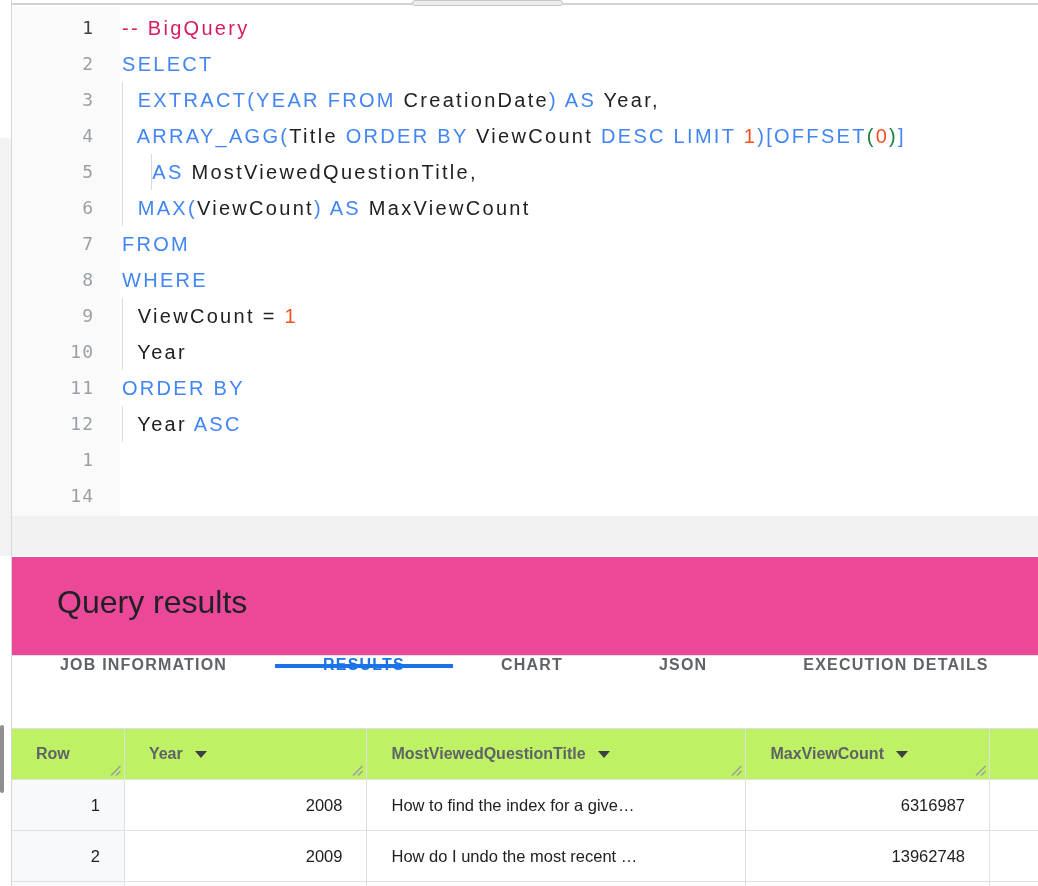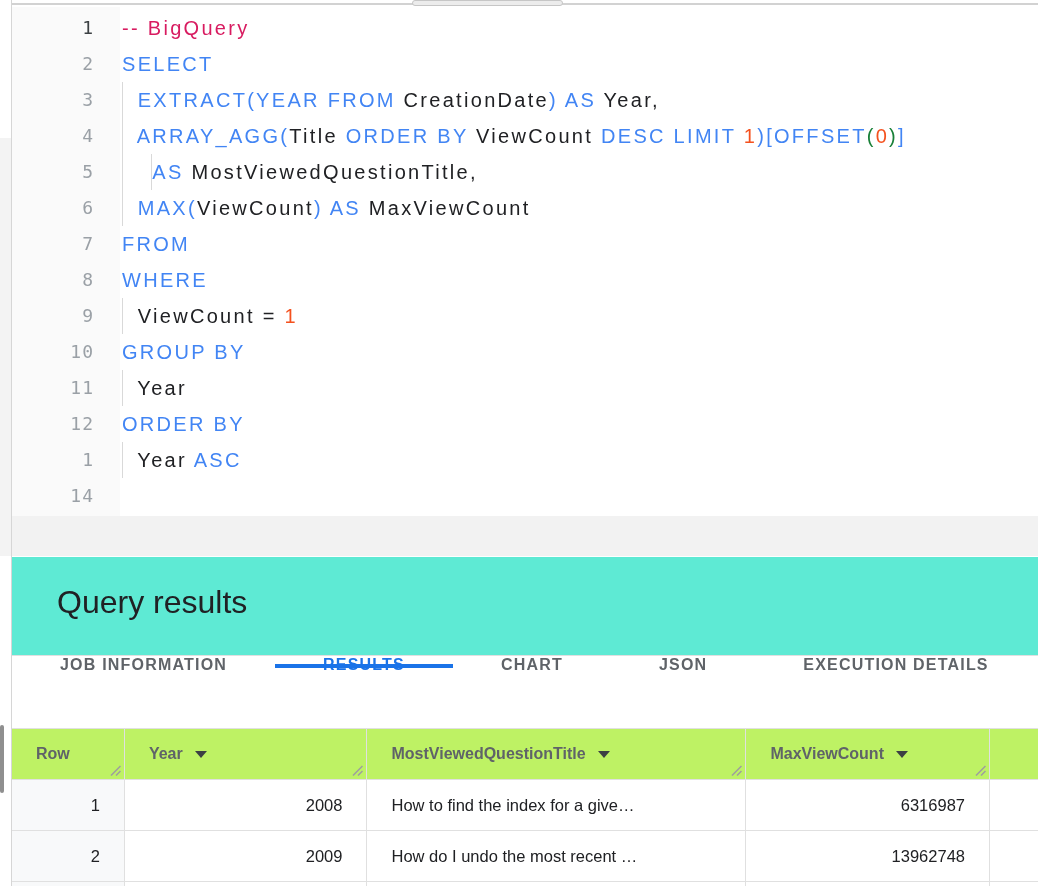--- a/index.html
+++ b/index.html
@@ -35,21 +35,21 @@
   .guide{position:absolute;top:0;height:36px;width:1px;background:#d9d9d9}
   .tok-pln{color:var(--c-text)}
   .tok-kw{color:var(--c-kw)}
   .tok-com{color:var(--c-com)}
   .tok-num{color:var(--c-num)}
   .tok-grn{color:var(--c-grn)}
   .tok-lnk{color:var(--c-lnk);text-decoration:underline;text-decoration-thickness:2px;
            text-underline-offset:5px;cursor:pointer}
 
   
-  #qr{top:557px;height:99px;background:#5eead4;border-bottom:1px solid #e0e0e0;padding:27px 16px 0 45px}
+  #qr{top:557px;height:99px;background:#ec4899;border-bottom:1px solid #e0e0e0;padding:27px 16px 0 45px}
   #qr h1{font-size:32px;font-weight:400;color:#202124}
 
   
   #tabs{top:656px;height:73px;border-bottom:1px solid #e0e0e0;display:flex;align-items:flex-start;
         background:#fff;overflow:hidden}
   .tab{position:relative;display:flex;align-items:center;padding:0 48px;white-space:nowrap;
        font-size:16px;font-weight:700;letter-spacing:1.2px;color:var(--c-tab);cursor:pointer}
   .tab.active{color:var(--c-accent)}
   .tab.active::after{content:"";position:absolute;left:0;right:0;bottom:6px;height:4px;
                      background:var(--c-accent)}
@@ -106,21 +106,20 @@
   <div id="code-lines">
       <div class="cl"><span class="tok-com">-- BigQuery</span></div>
       <div class="cl"><span class="tok-kw">SELECT</span></div>
       <div class="cl"><div class="guide" style="left: 2px;"></div><span class="tok-pln">  </span><span class="tok-kw">EXTRACT(YEAR FROM</span><span class="tok-pln"> CreationDate</span><span class="tok-kw">)</span><span class="tok-pln"> </span><span class="tok-kw">AS</span><span class="tok-pln"> Year,</span></div>
       <div class="cl"><div class="guide" style="left: 2px;"></div><span class="tok-pln">  </span><span class="tok-kw">ARRAY_AGG(</span><span class="tok-pln">Title </span><span class="tok-kw">ORDER BY</span><span class="tok-pln"> ViewCount </span><span class="tok-kw">DESC LIMIT </span><span class="tok-num">1</span><span class="tok-kw">)[OFFSET</span><span class="tok-grn">(</span><span class="tok-num">0</span><span class="tok-grn">)</span><span class="tok-kw">]</span></div>
       <div class="cl"><div class="guide" style="left: 2px;"></div><div class="guide" style="left: 30.68px;"></div><span class="tok-pln">    </span><span class="tok-kw">AS</span><span class="tok-pln"> MostViewedQuestionTitle,</span></div>
       <div class="cl"><div class="guide" style="left: 2px;"></div><span class="tok-pln">  </span><span class="tok-kw">MAX(</span><span class="tok-pln">ViewCount</span><span class="tok-kw">)</span><span class="tok-pln"> </span><span class="tok-kw">AS</span><span class="tok-pln"> MaxViewCount</span></div>
       <div class="cl"><span class="tok-kw">FROM</span></div>
       <div class="cl"><span class="tok-kw">WHERE</span></div>
       <div class="cl"><div class="guide" style="left: 2px;"></div><span class="tok-pln">  ViewCount = </span><span class="tok-num">1</span></div>
-      <div class="cl"><span class="tok-kw">GROUP BY</span></div>
       <div class="cl"><div class="guide" style="left: 2px;"></div><span class="tok-pln">  Year</span></div>
       <div class="cl"><span class="tok-kw">ORDER BY</span></div>
       <div class="cl"><div class="guide" style="left: 2px;"></div><span class="tok-pln">  Year </span><span class="tok-kw">ASC</span></div>
     </div>
 </div>
 
 <div id="qr" class="section">
   <h1>Query results</h1>
 </div>
 

